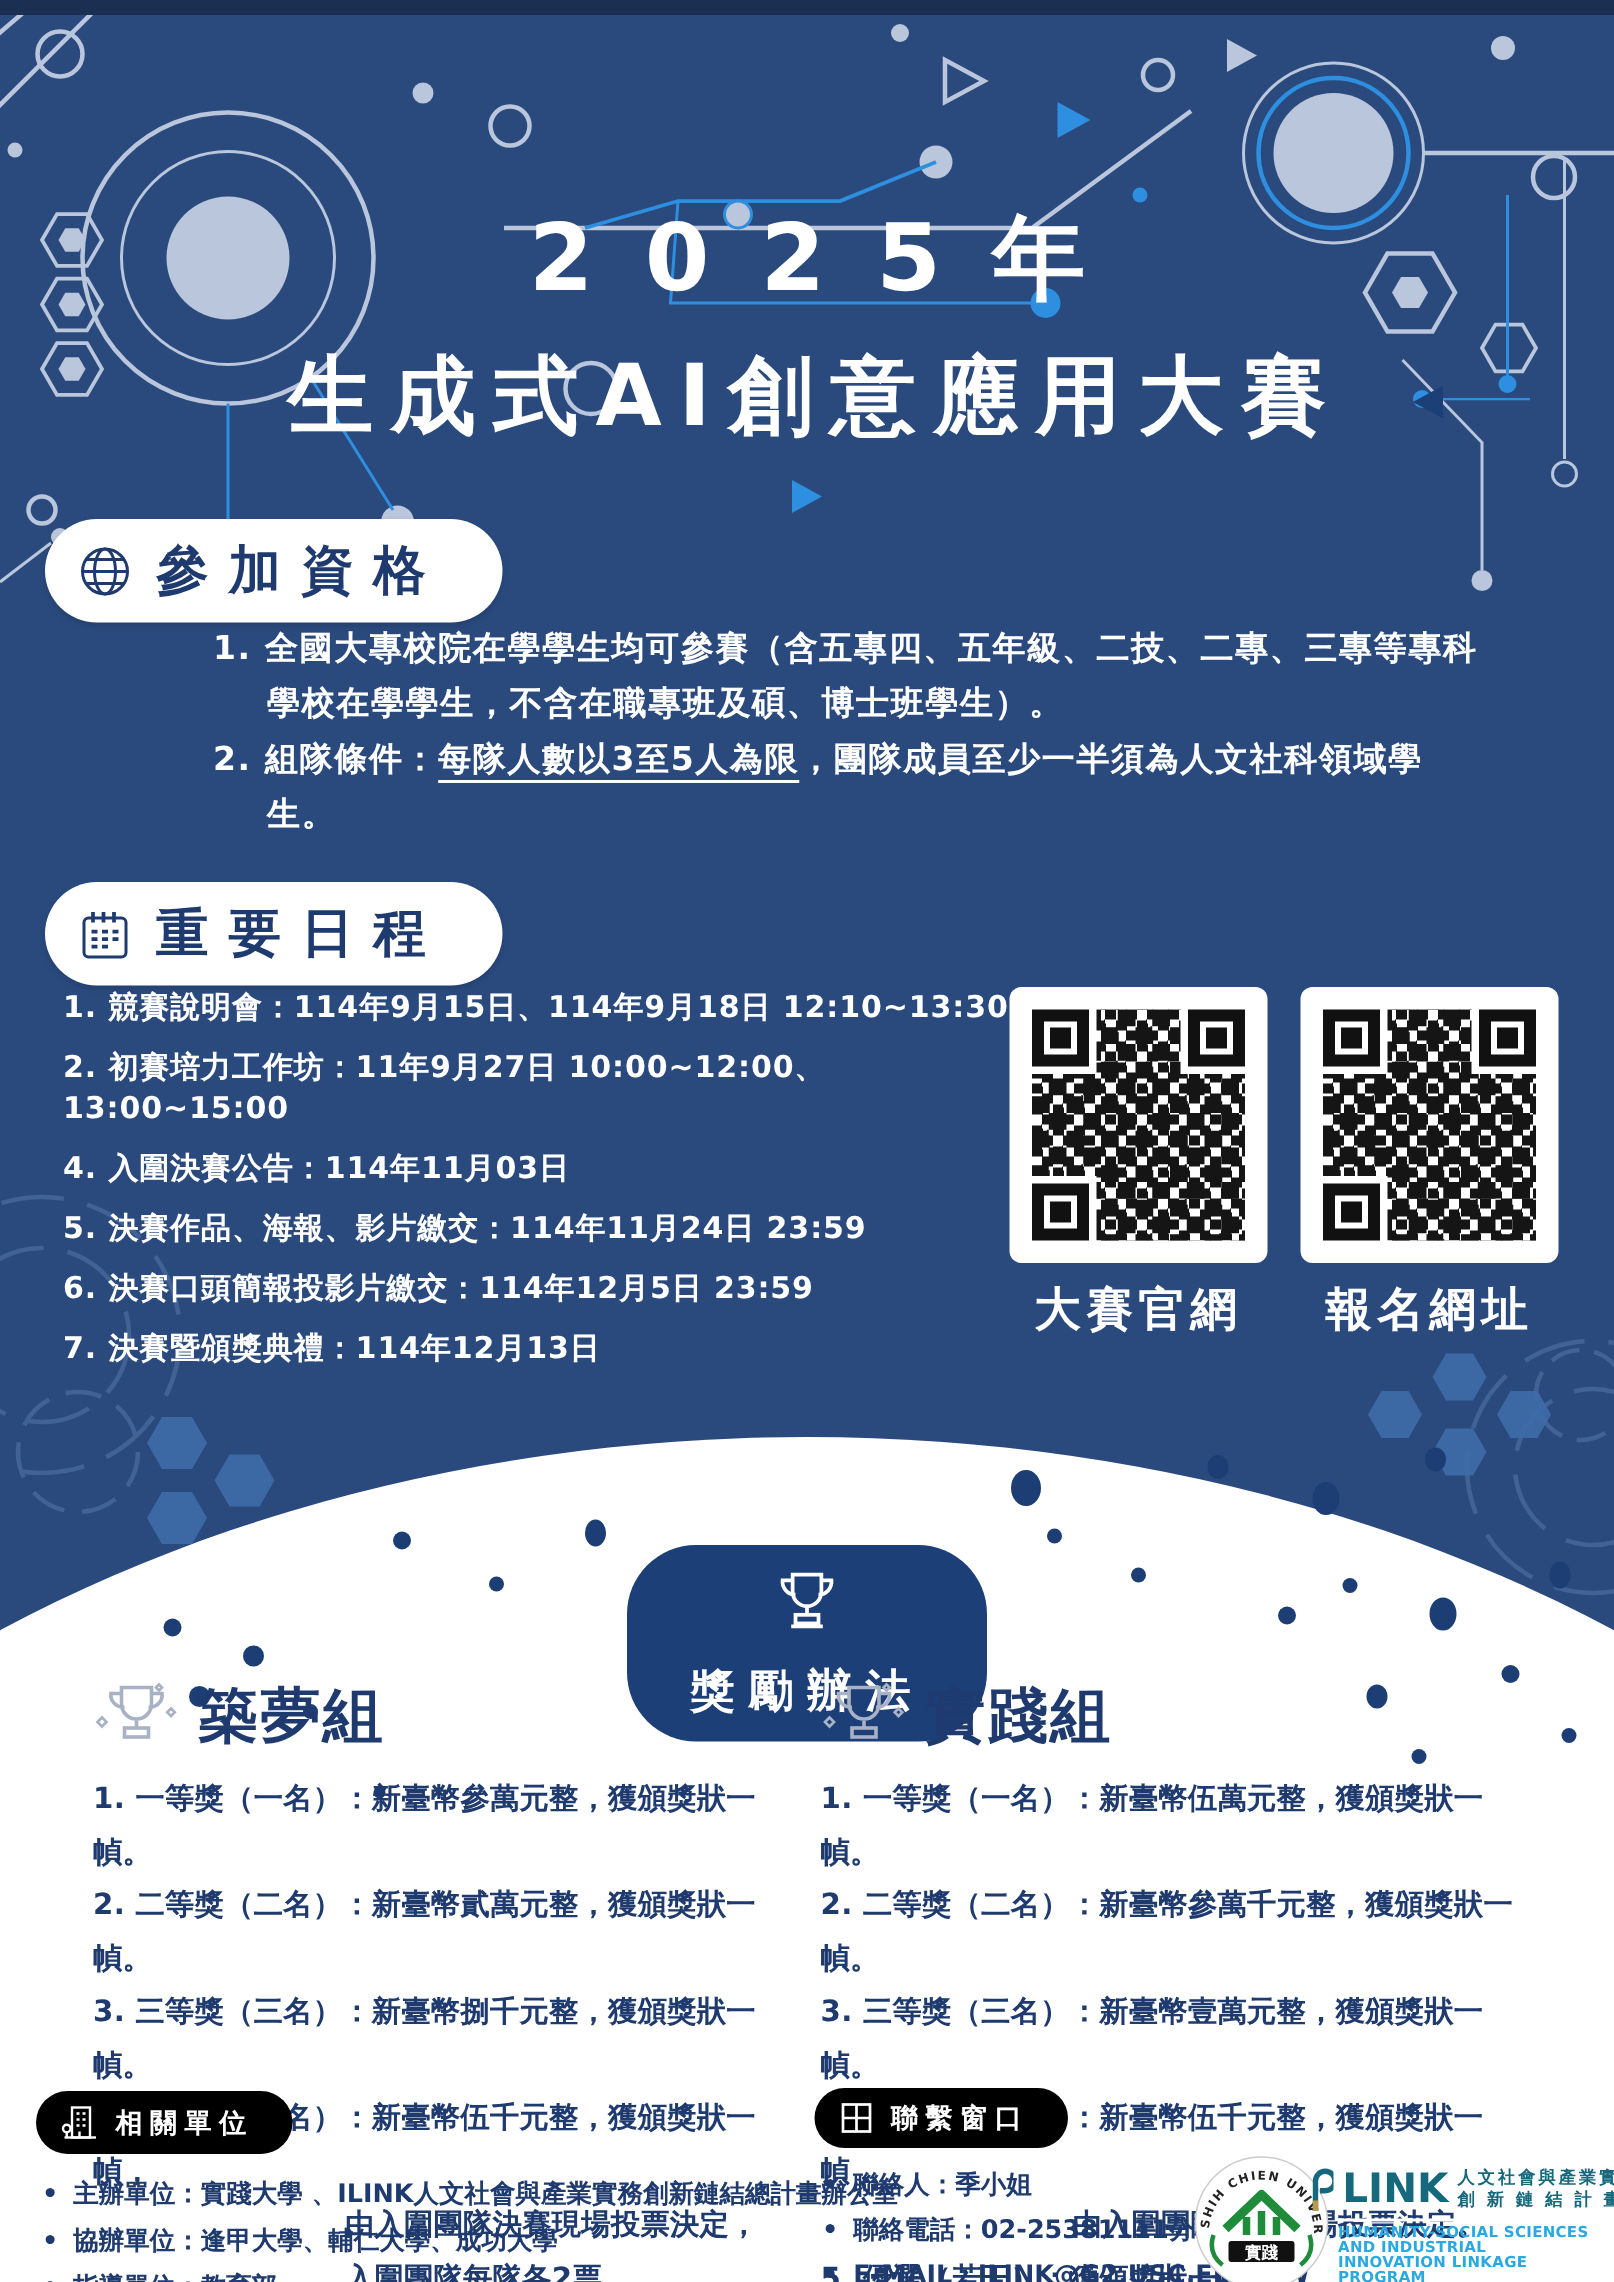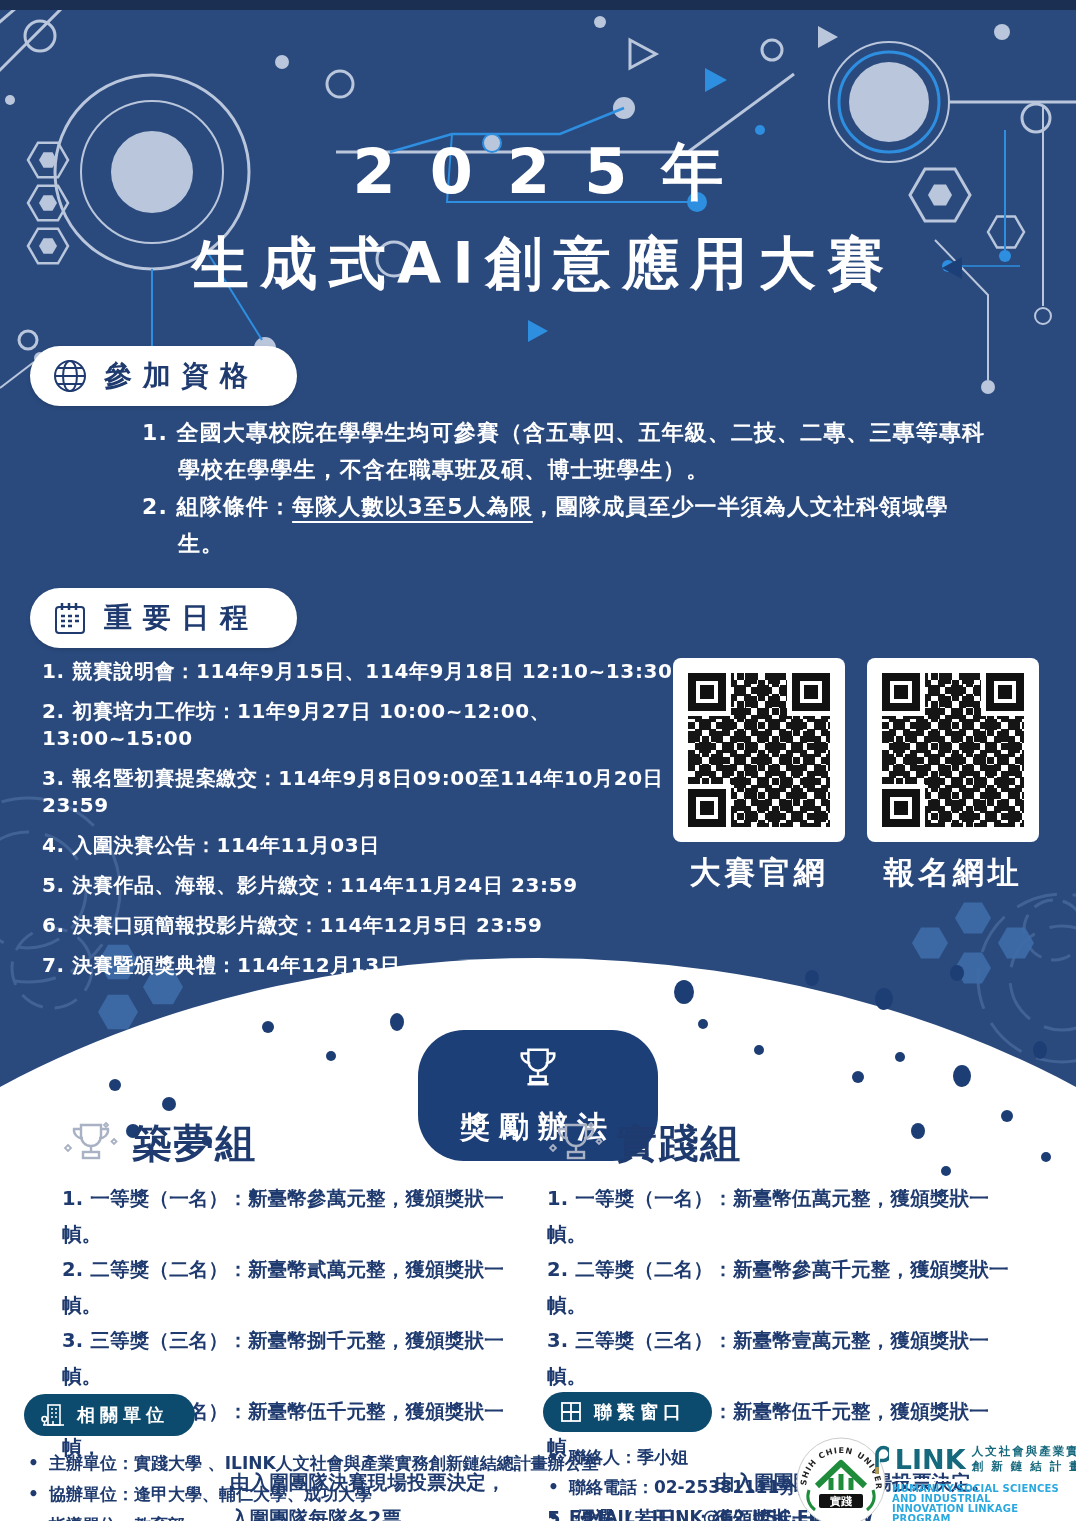--- a/index.html
+++ b/index.html
@@ -13,21 +13,21 @@
 
   
   .title1{position:absolute;top:120px;left:0;width:100%;text-align:center;
     font-size:62px;font-weight:bold;color:#ffffff;letter-spacing:0.55em;text-indent:0.55em;}
   .title2{position:absolute;top:216px;left:0;width:100%;text-align:center;
     font-size:57px;font-weight:bold;color:#ffffff;letter-spacing:0.2em;text-indent:0.2em;}
 
   
   .pill-white{position:absolute;display:flex;align-items:center;gap:16px;
     background:#ffffff;border-radius:36px;padding:11px 38px 11px 22px;box-shadow:0 2px 4px rgba(0,0,0,.15);}
-  .pill-white .ptxt{font-size:28px;font-weight:bold;color:#1e3a6e;letter-spacing:0.38em;white-space:nowrap;}
+  .pill-white .ptxt{font-size:35px;font-weight:bold;color:#1e3a6e;letter-spacing:0.38em;white-space:nowrap;}
   .pill-part{left:30px;top:336px;}
   .pill-sched{left:30px;top:578px;}
 
   
   .elig{position:absolute;left:142px;top:404px;width:846px;color:#ffffff;
     font-size:22px;font-weight:bold;line-height:37px;letter-spacing:0.05em;}
   .elig p{margin:0;padding-left:36px;text-indent:-36px;}
   .elig .u{text-decoration:underline;text-underline-offset:7px;text-decoration-thickness:2px;}
 
   
@@ -60,21 +60,21 @@
 
   .groups{position:absolute;left:62px;top:1106px;width:956px;display:flex;gap:14px;}
   .group{flex:1;}
   .group-head{display:flex;align-items:center;gap:12px;}
   .group-name{font-size:40px;font-weight:bold;color:#1e3a6e;letter-spacing:0.04em;}
   .group-list{margin-top:10px;font-size:19.5px;font-weight:bold;color:#1e3a6e;line-height:35.5px;letter-spacing:0.01em;}
   .group-list .indent{padding-left:168px;}
 
   
   .pill-navy{position:absolute;display:flex;align-items:center;gap:11px;
-    background:#0c4a6e;border-radius:25px;padding:8px 26px 8px 16px;color:#ffffff;}
+    background:#000000;border-radius:25px;padding:8px 26px 8px 16px;color:#ffffff;}
   .pill-navy .ptxt{font-size:18px;font-weight:bold;letter-spacing:0.28em;white-space:nowrap;}
   .pill-units{left:24px;top:1384px;}
   .pill-contact{left:543px;top:1382px;}
 
   .blist{position:absolute;font-size:17px;font-weight:bold;color:#1e3a6e;}
   .units-list{left:28px;top:1438px;line-height:31px;}
   .contact-list{left:548px;top:1432px;line-height:30px;}
   .blist .row{display:flex;}
   .blist .row::before{content:"•";margin-right:10px;}
 
@@ -205,21 +205,20 @@
         <path d="M10 3 v7 M17 3 v7 M24 3 v7" stroke-width="2.5"></path>
         <path d="M9 16 h4 M16 16 h4 M23 16 h4 M9 21 h4 M16 21 h4 M23 21 h4 M9 26 h4 M16 26 h4" stroke-width="2.5"></path>
       </svg>
     </span>
     <span class="ptxt">重要日程</span>
   </div>
 
   <div class="sched">
     <div class="sched-item">1. 競賽說明會：114年9月15日、114年9月18日 12:10~13:30</div>
     <div class="sched-item">2. 初賽培力工作坊：11年9月27日 10:00~12:00、13:00~15:00</div>
-    <div class="sched-item">3. 報名暨初賽提案繳交：114年9月8日09:00至114年10月20日 23:59</div>
     <div class="sched-item">4. 入圍決賽公告：114年11月03日</div>
     <div class="sched-item">5. 決賽作品、海報、影片繳交：114年11月24日 23:59</div>
     <div class="sched-item">6. 決賽口頭簡報投影片繳交：114年12月5日 23:59</div>
     <div class="sched-item">7. 決賽暨頒獎典禮：114年12月13日</div>
   </div>
 
   <div class="qr-wrap">
     <div class="qr-card">
       <div class="qr-box">
         <div class="qr-pattern"></div>

